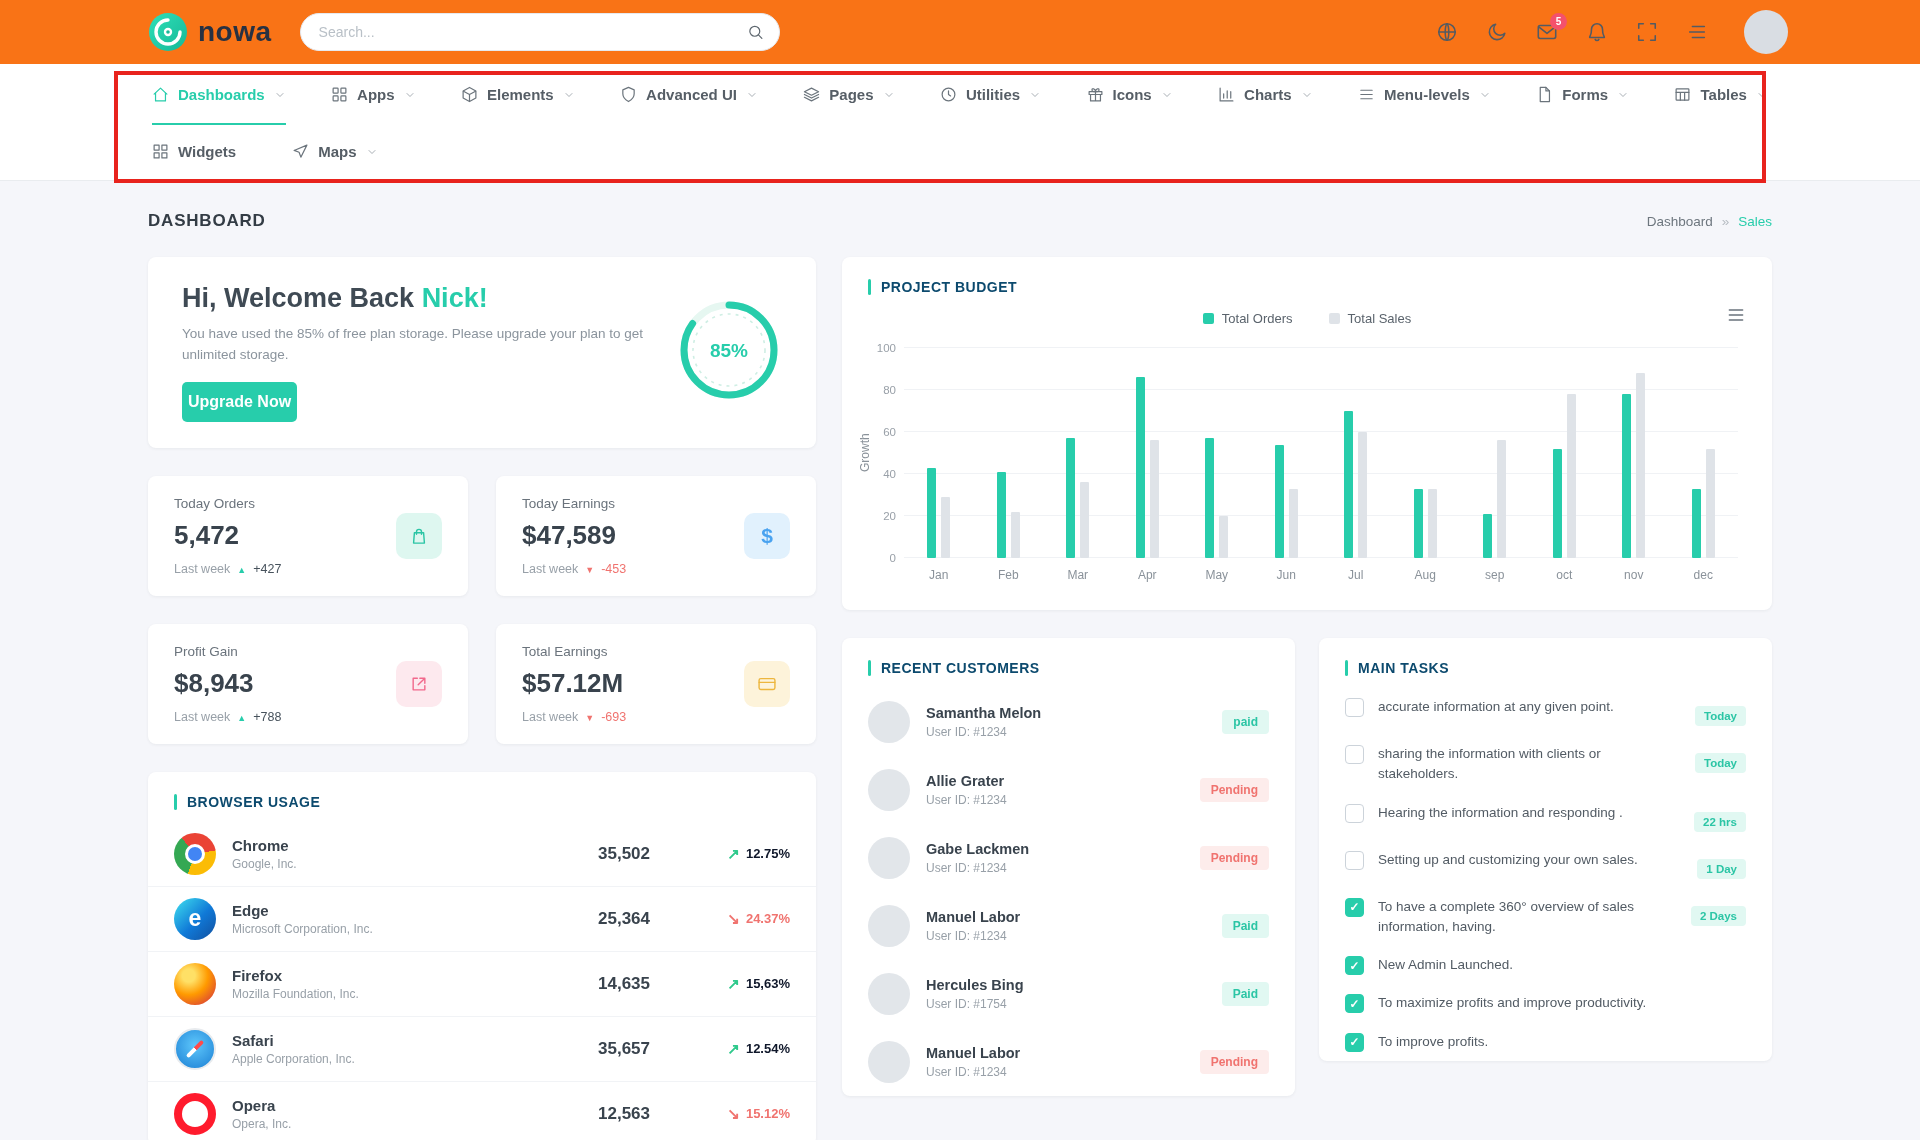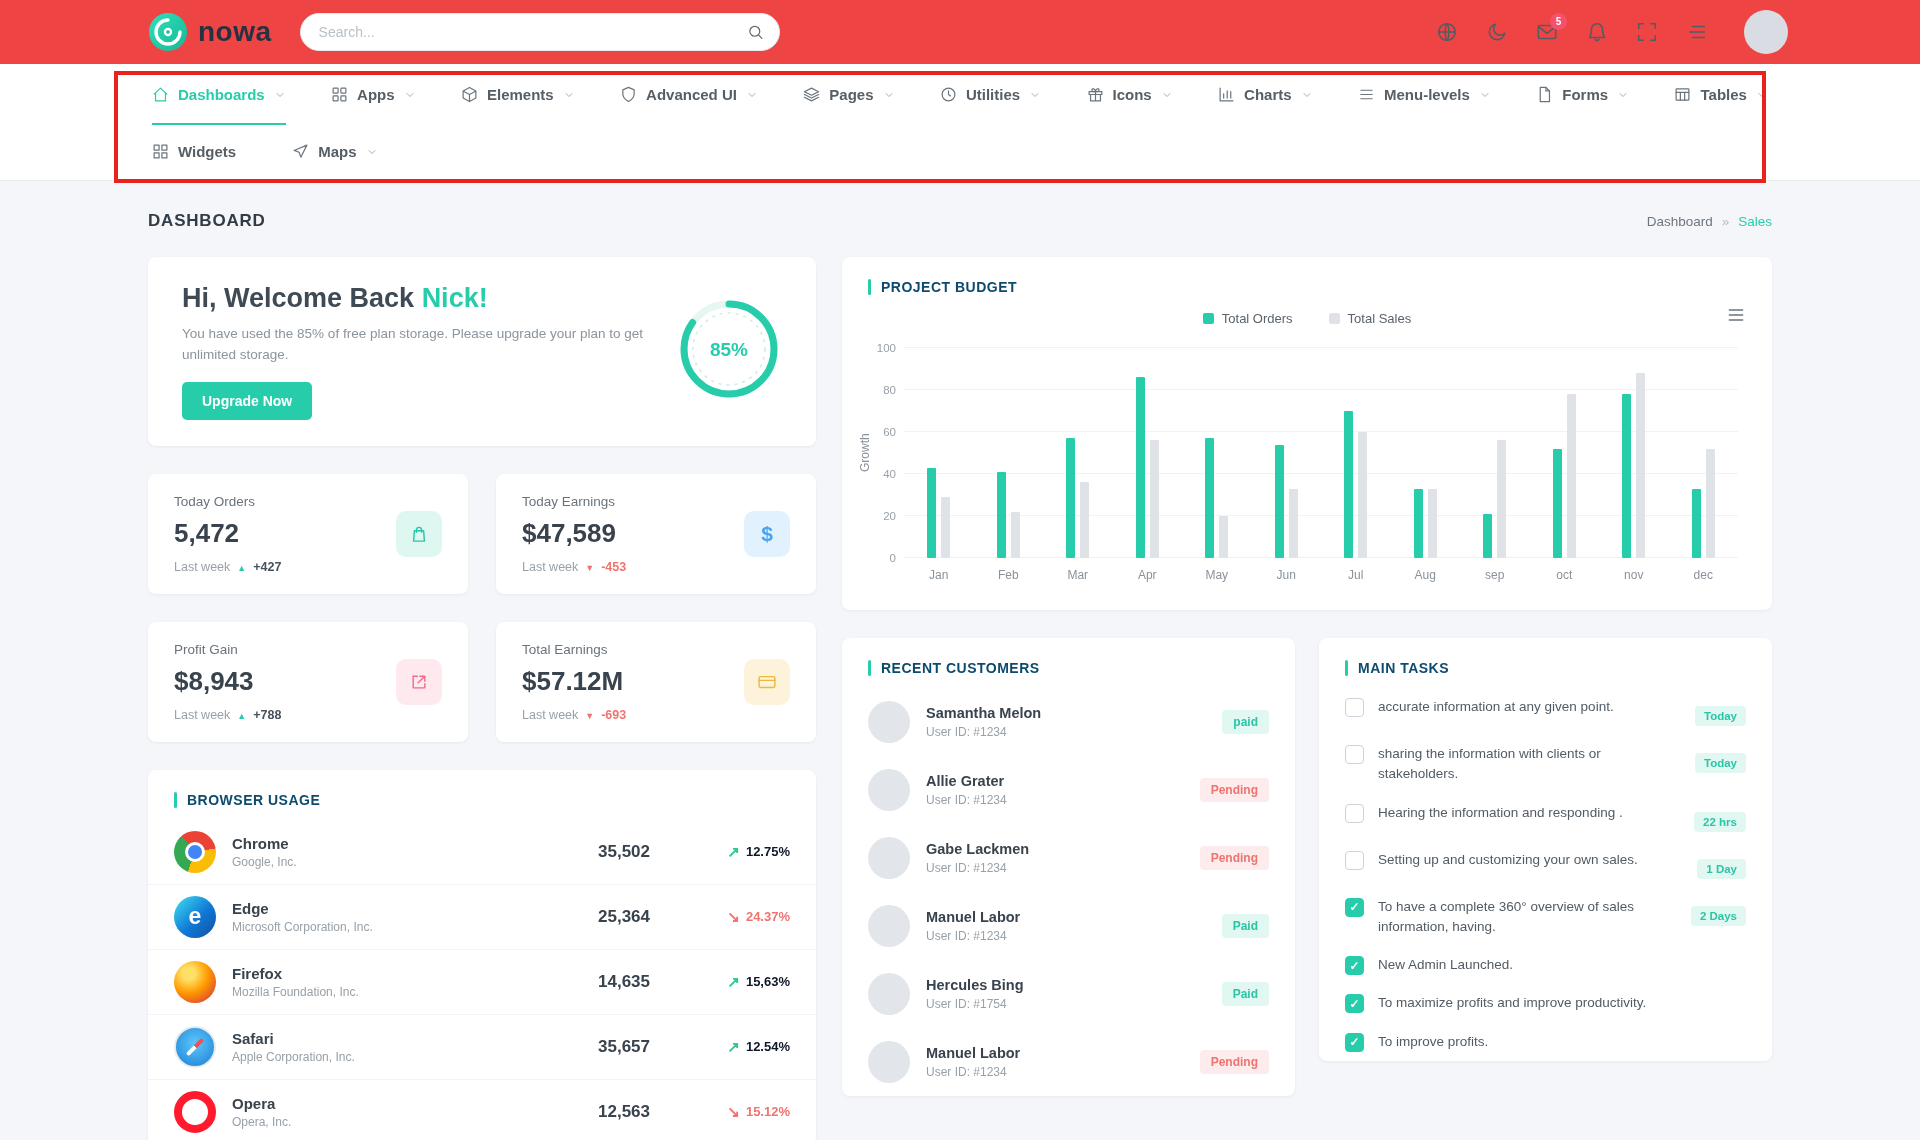--- a/index.html
+++ b/index.html
@@ -4,21 +4,21 @@
 <style>
   :root{ --teal:#27cdab; --red:#f0736f; --dark:#39434d; --muted:#98a0a8; }
   *{margin:0;padding:0;box-sizing:border-box}
   html,body{width:1920px}
   body{min-height:1140px;background:#f5f6fa;font-family:"Liberation Sans",sans-serif;color:var(--dark)}
   a{text-decoration:none;color:inherit}
   button{font-family:inherit}
   [data-icon] svg,[data-icon-from] svg{display:block;width:100%;height:100%}
 
   
-  .topbar{height:64px;background:#ef4444;display:flex;align-items:center;padding:0 132px 0 148px}
+  .topbar{height:64px;background:#f97316;display:flex;align-items:center;padding:0 132px 0 148px}
   .brand{display:flex;align-items:center;gap:10px;cursor:pointer}
   .logo-mark{width:40px;height:40px}
   .logo-mark svg{width:40px;height:40px}
   .brand-text{font-size:28px;font-weight:700;color:#273142;letter-spacing:.5px}
   .searchbox{position:relative;margin-left:28px}
   .searchbox input{width:480px;height:38px;border:1px solid #e6e9ee;border-radius:19px;padding:0 44px 0 18px;font-size:14px;color:#55606a;background:#fff;outline:none}
   .searchbox input::placeholder{color:#b9c0c7}
   .sicon{position:absolute;right:16px;top:50%;transform:translateY(-50%);width:17px;height:17px;color:#5e676f;cursor:pointer}
   .header-actions{margin-left:auto;display:flex;align-items:center;gap:28px}
   .hbtn{background:none;border:none;color:#535b63;cursor:pointer;position:relative;width:22px;height:22px;padding:0}
@@ -49,30 +49,30 @@
   .col-left,.col-right{display:flex;flex-direction:column;gap:28px;min-width:0}
   .card{background:#fff;border-radius:8px;box-shadow:0 1px 3px rgba(56,65,74,.07)}
   .card-title{display:flex;align-items:center;gap:10px;padding:22px 26px 12px;font-size:14px;font-weight:700;letter-spacing:.5px;color:#0c4a6e}
   .tbar{width:3px;height:16px;background:var(--teal);border-radius:2px;flex-shrink:0}
 
   
   .welcome{display:flex;justify-content:space-between;align-items:center;padding:26px 34px}
   .w-left h2{font-size:27px;font-weight:600;color:#3f4a54;margin-bottom:10px}
   .accent{color:var(--teal)}
   .w-left p{font-size:13.5px;color:#8b949d;line-height:1.55;max-width:470px;margin-bottom:16px}
-  .btn-teal{background:var(--teal);color:#fff;border:none;border-radius:5px;padding:11px 20px;font-size:14px;font-weight:600;cursor:pointer}
+  .btn-teal{background:var(--teal);color:#fff;border:none;border-radius:5px;padding:11px 6px;font-size:16px;font-weight:600;cursor:pointer}
   .ring{width:106px;height:106px;flex-shrink:0}
 
   
   .stats-grid{display:grid;grid-template-columns:1fr 1fr;gap:28px}
   .stat{display:flex;justify-content:space-between;align-items:center;padding:20px 26px}
   .s-title{font-size:13.5px;color:#6a737c;margin-bottom:9px}
   .s-value{font-size:26px;font-weight:700;color:var(--dark);margin-bottom:11px}
   .s-foot{font-size:12.5px;color:var(--muted);display:flex;align-items:center;gap:7px}
-  .s-delta{font-weight:700;color:#47525c}
+  .s-delta{font-weight:400;color:#47525c}
   .s-delta.down{color:var(--red)}
   .tri::before{font-size:9px}
   .tri.up::before{content:"▲";color:var(--teal)}
   .tri.down::before{content:"▼";color:var(--red)}
   .s-icon{width:46px;height:46px;border-radius:10px;display:flex;align-items:center;justify-content:center;flex-shrink:0}
   .s-ic{width:20px;height:20px;display:block}
   .teal-bg{background:#def7f0;color:#2bc5a5}
   .blue-bg{background:#e1f1fd;color:#4aa3f0}
   .pink-bg{background:#fde9ee;color:#f2698c}
   .yellow-bg{background:#fdf3da;color:#edb63e}

